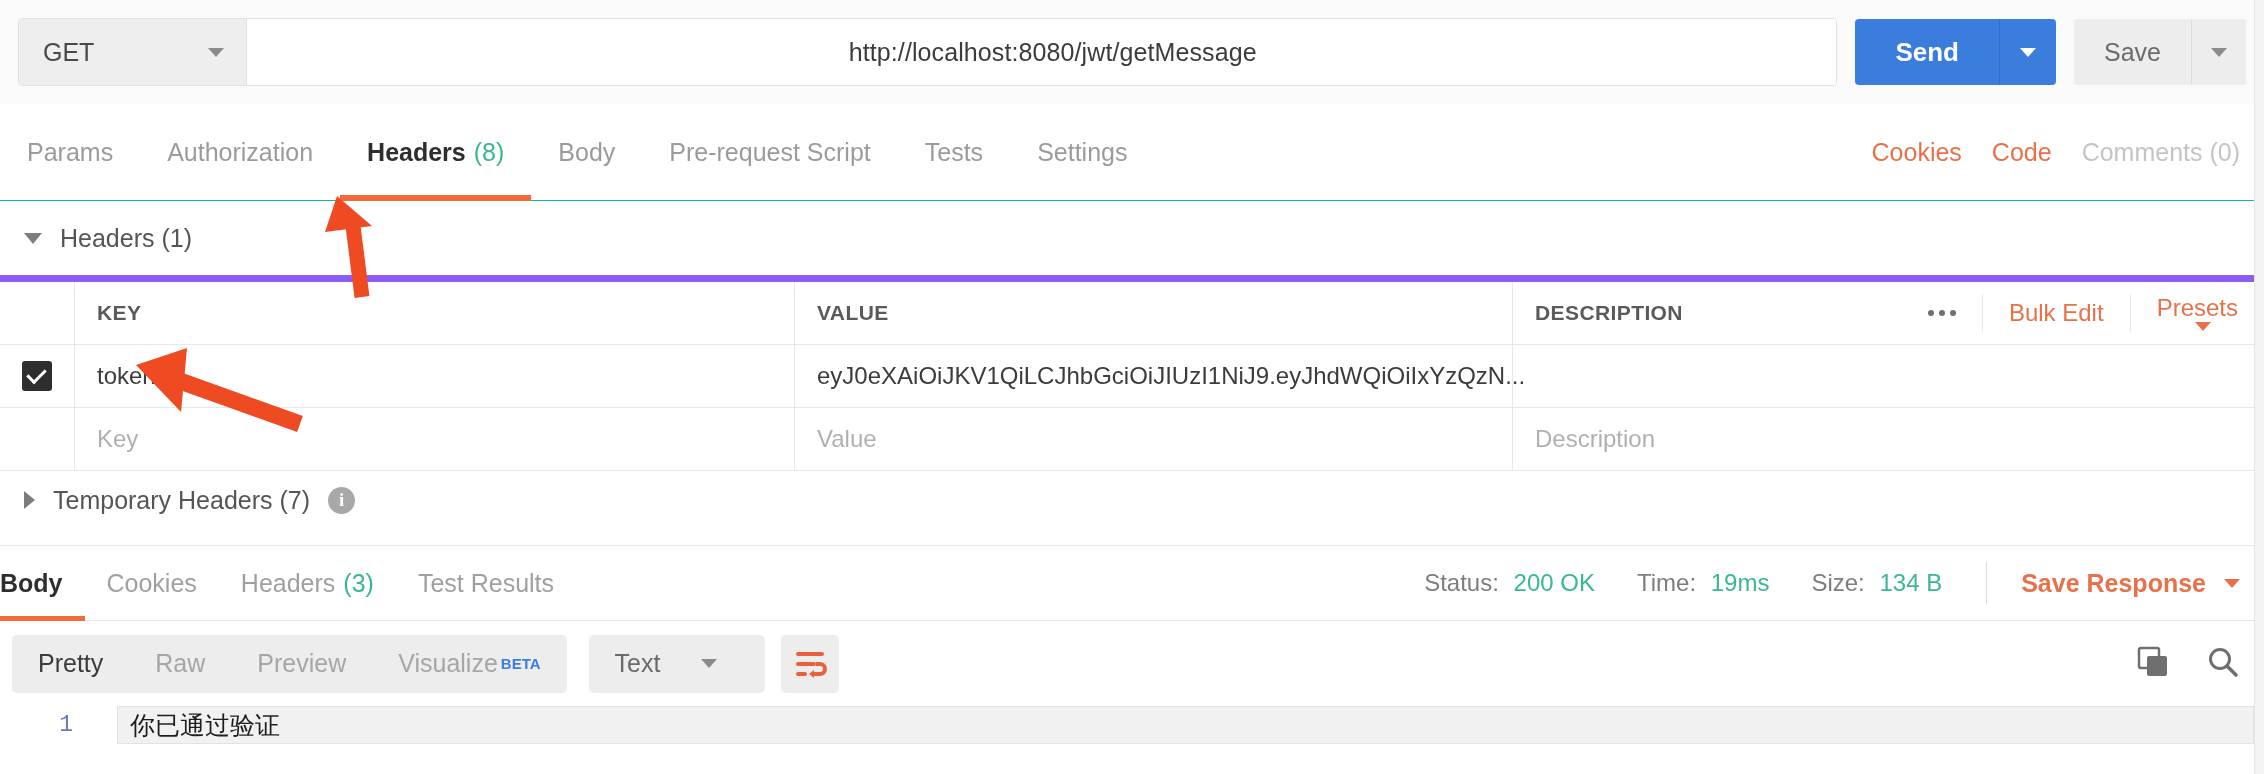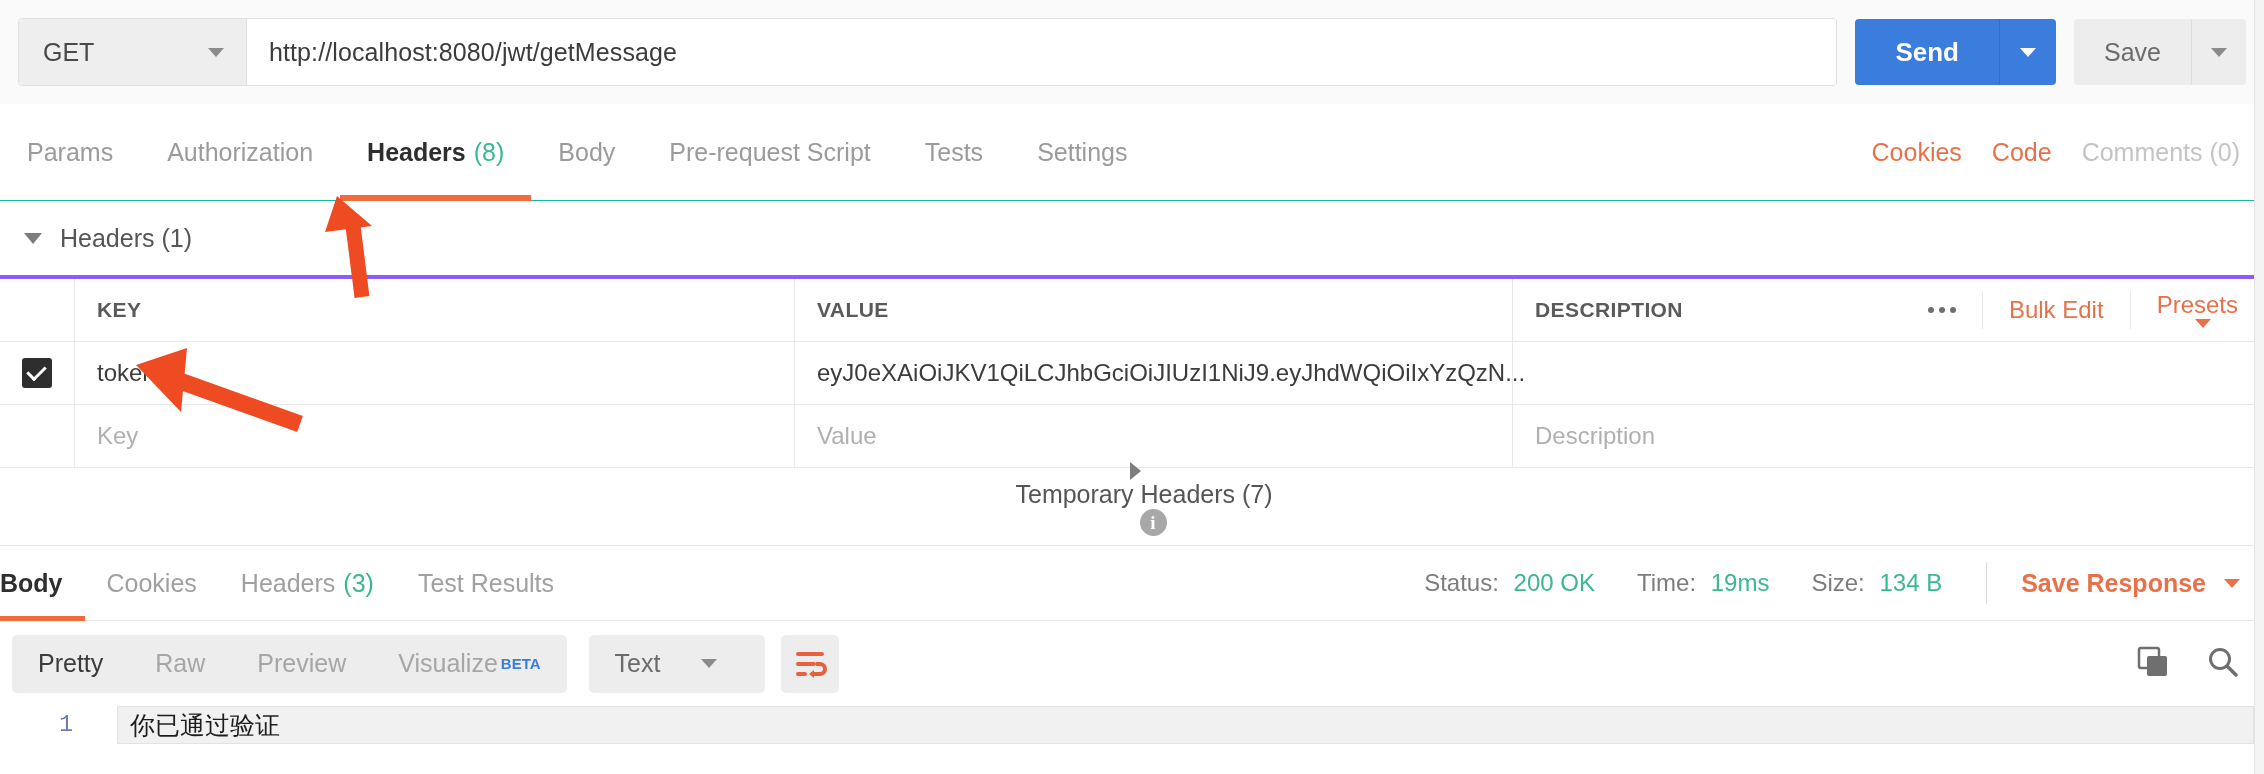--- a/index.html
+++ b/index.html
@@ -70,20 +70,21 @@
   .url-input {
     flex: 1 1 auto;
     display: flex;
     align-items: center;
     padding-left: 22px;
     font-size: 25px;
     color: #3c3c3c;
     cursor: text;
     background: #ffffff;
     letter-spacing: .1px;
+    justify-content: center;
   }
   .send-group {
     display: flex;
     height: 66px;
     border-radius: 4px;
     overflow: hidden;
     margin-right: 18px;
   }
   .send-btn {
     background: #3b7ddd;
@@ -211,21 +212,21 @@
     margin-right: 18px;
     cursor: pointer;
   }
   .section-title { font-size: 25px; color: #555555; }
 
   
   .tbl {
     position: absolute;
     left: 0; top: 275px;
     width: 2264px;
-    border-top: 4px solid #8b5cf6;
+    border-top: 7px solid #8b5cf6;
     box-sizing: border-box;
   }
   .tbl-head {
     display: flex;
     height: 62px;
     border-bottom: 1px solid #e8e8e8;
     align-items: center;
   }
   .col-check {
     width: 75px; height: 62px;
@@ -317,21 +318,20 @@
   
   .temp-headers {
     position: absolute;
     left: 0; top: 462px;
     width: 2264px;
     height: 76px;
     display: flex;
     align-items: center;
     padding-left: 24px;
     box-sizing: border-box;
-    flex-direction: column;
   }
   .info-ico {
     width: 27px; height: 27px;
     border-radius: 50%;
     background: #a8a8a8;
     color: #ffffff;
     font-size: 19px;
     font-weight: bold;
     font-family: "Liberation Serif", serif;
     display: flex; align-items: center; justify-content: center;

